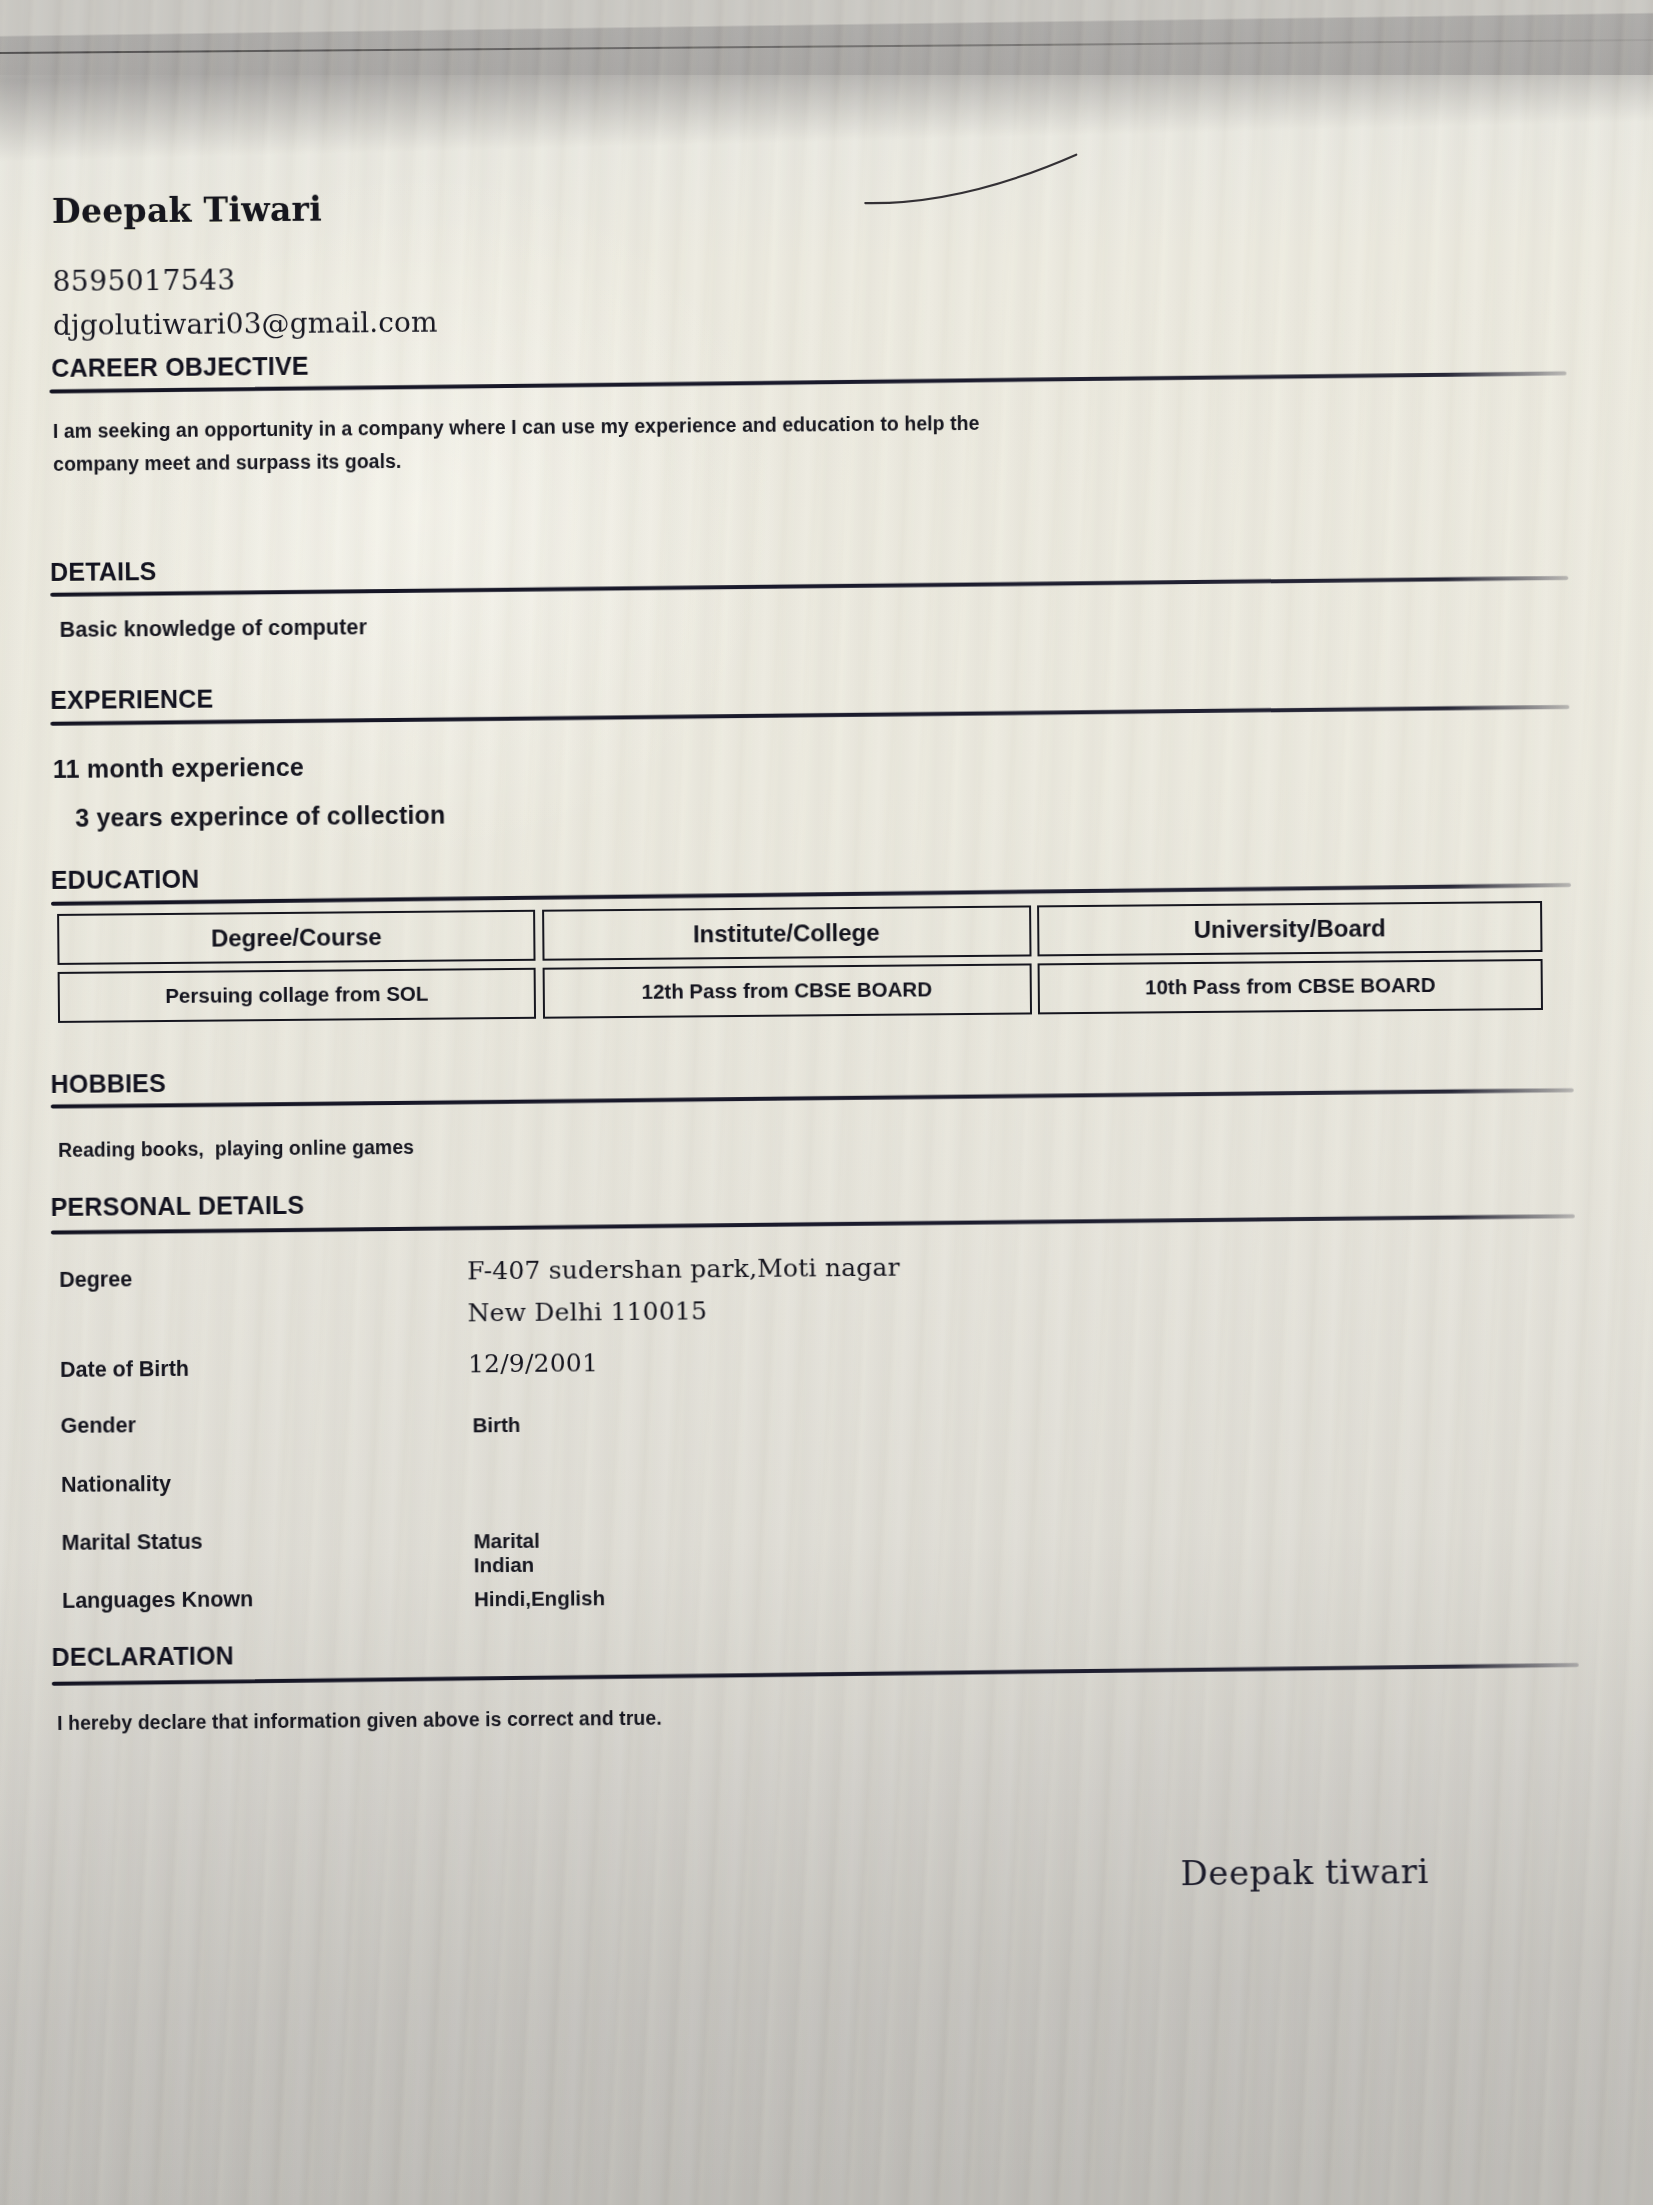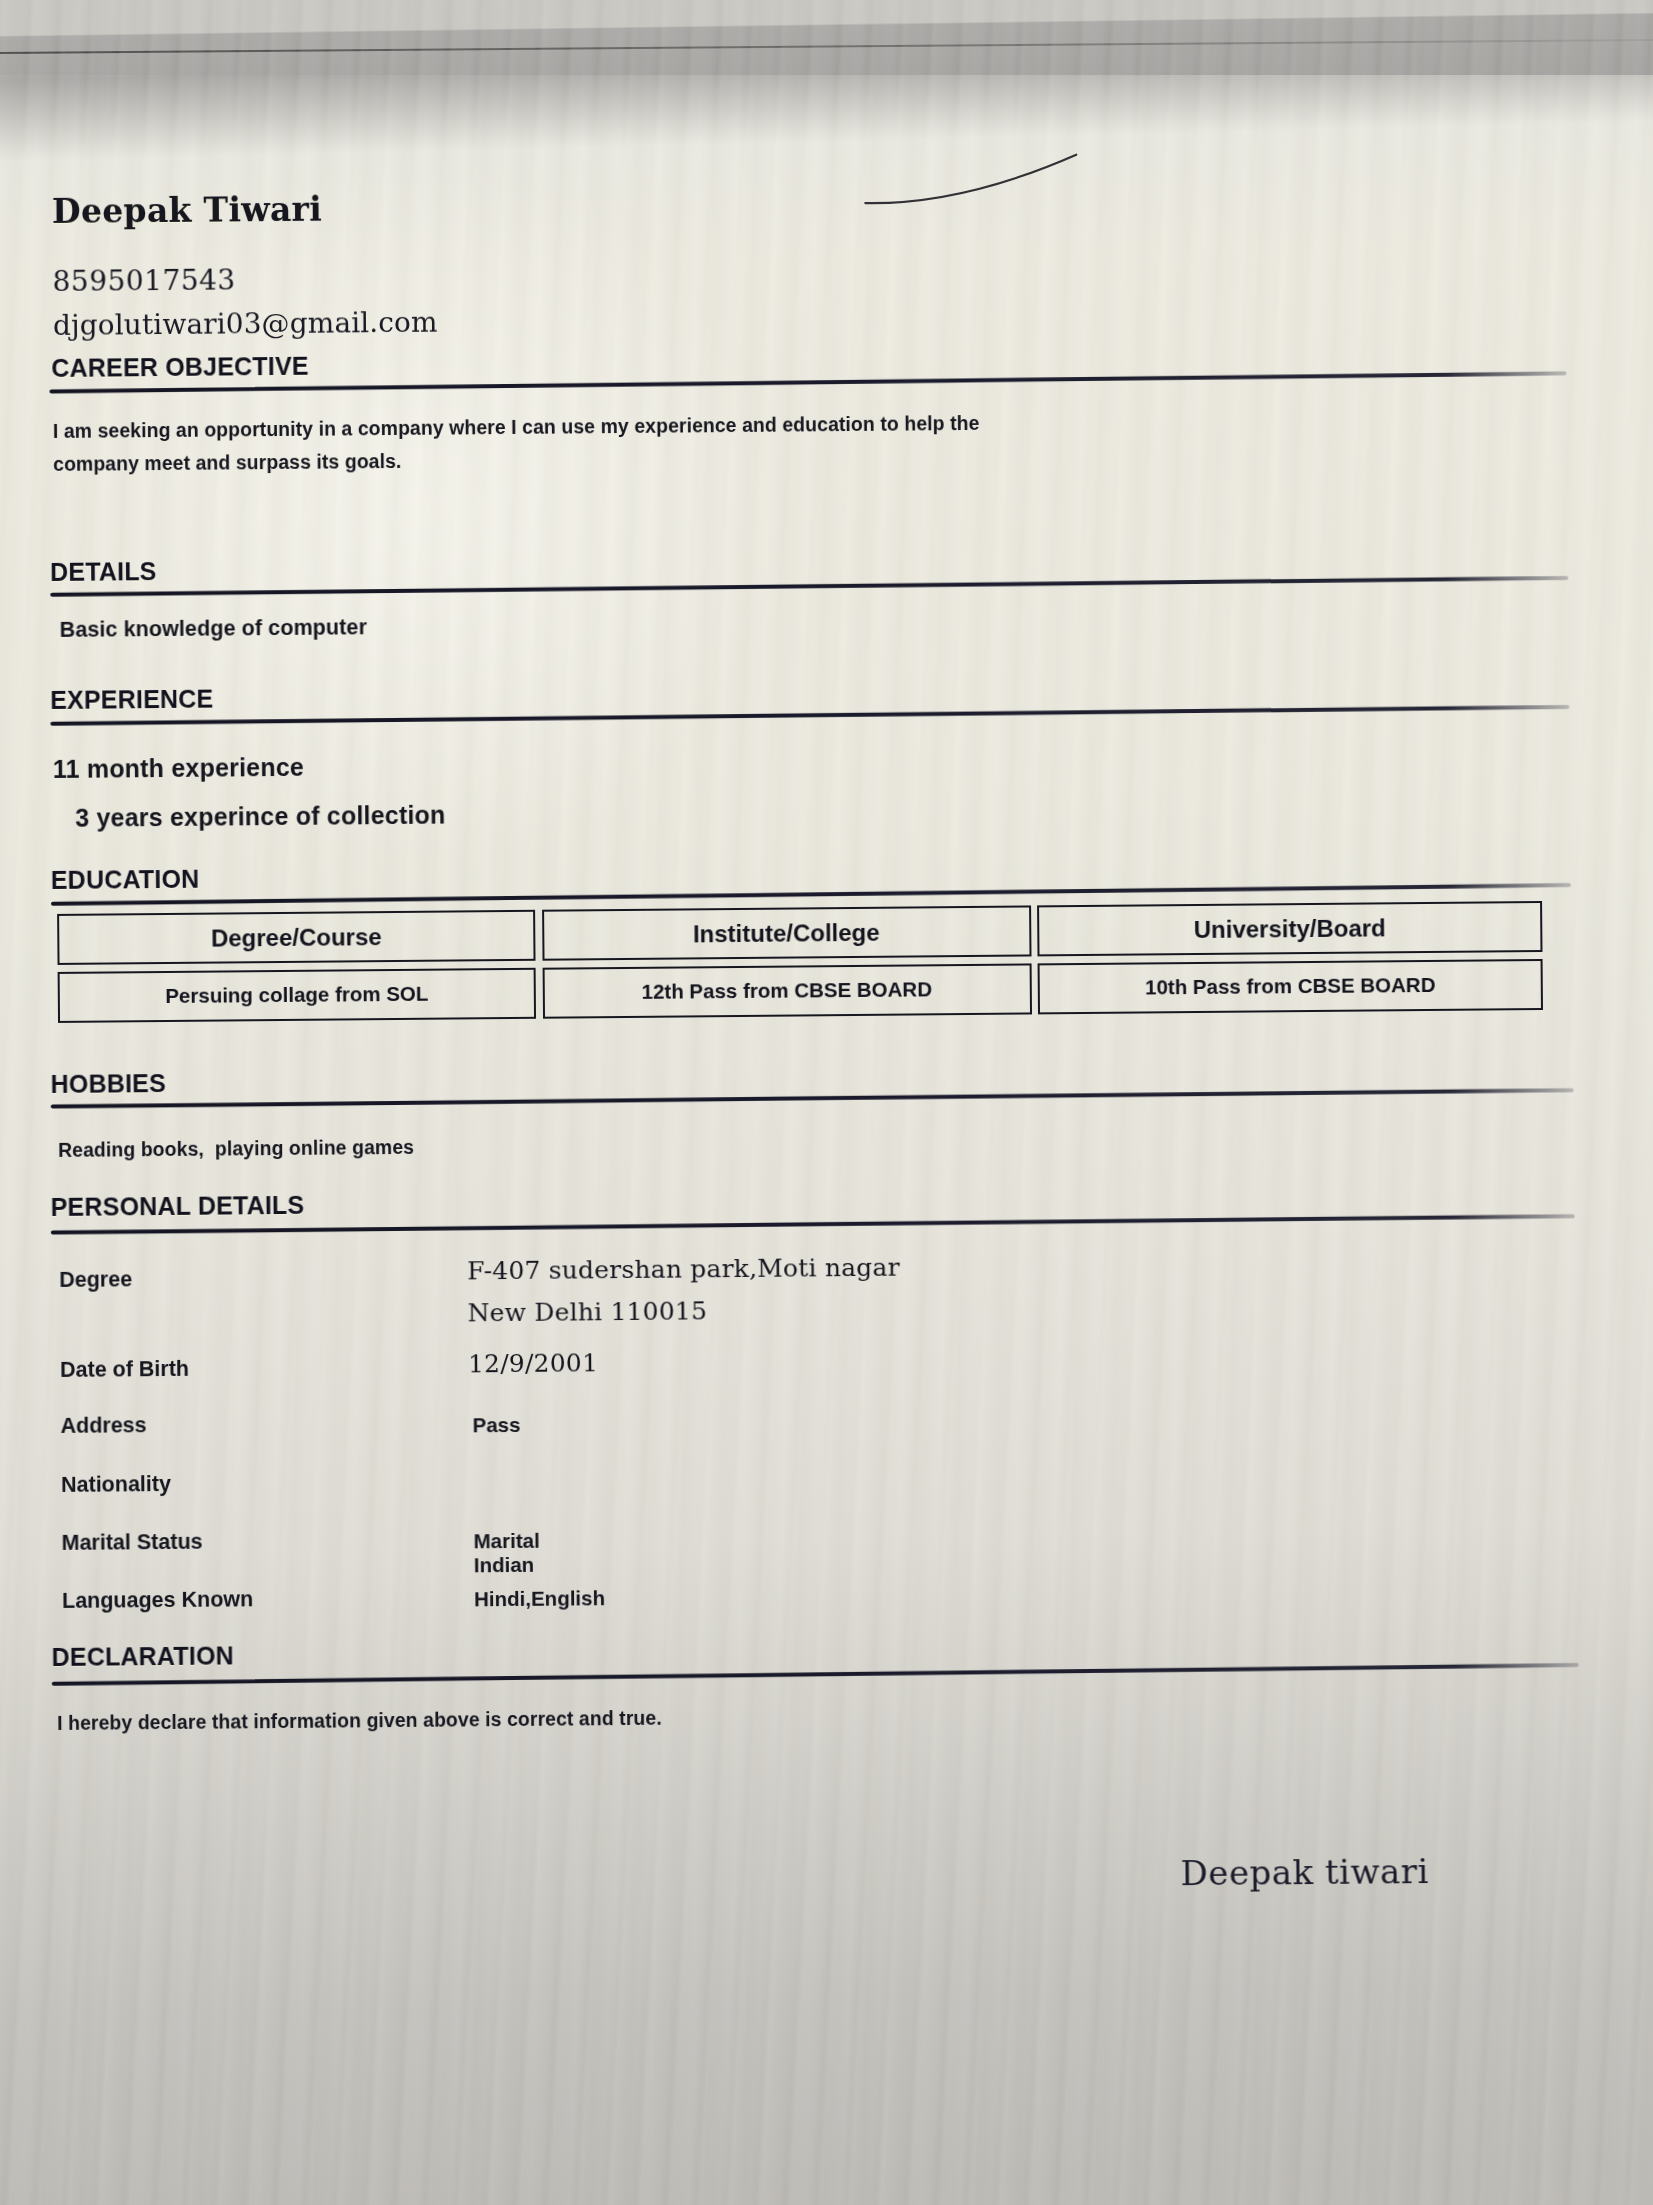--- a/index.html
+++ b/index.html
@@ -206,22 +206,22 @@
   <div class="blk sechead" style="left:42px;top:1193px">PERSONAL DETAILS</div>
   <div class="rule" style="left:42px;top:1229px;width:1524px;transform:rotate(-0.12deg)"></div>
 
   <div class="blk pdlabel" style="left:50px;top:1268px">Degree</div>
   <div class="blk serifval" style="left:458px;top:1260px">F-407 sudershan park,Moti nagar</div>
   <div class="blk serifval" style="left:458px;top:1302px">New Delhi 110015</div>
 
   <div class="blk pdlabel" style="left:50px;top:1358px">Date of Birth</div>
   <div class="blk serifval" style="left:458px;top:1353px">12/9/2001</div>
 
-  <div class="blk pdlabel" style="left:50px;top:1414px">Address</div>
-  <div class="blk pdvalue" style="left:462px;top:1417px">Pass</div>
+  <div class="blk pdlabel" style="left:50px;top:1414px">Gender</div>
+  <div class="blk pdvalue" style="left:462px;top:1417px">Birth</div>
 
   <div class="blk pdlabel" style="left:50px;top:1473px">Nationality</div>
   <div class="blk pdvalue" style="left:462px;top:1557px">Indian</div>
 
   <div class="blk pdlabel" style="left:50px;top:1531px">Marital Status</div>
   <div class="blk pdvalue" style="left:462px;top:1533px">Marital</div>
 
   <div class="blk pdlabel" style="left:50px;top:1589px">Languages Known</div>
   <div class="blk pdvalue" style="left:462px;top:1591px">Hindi,English</div>
 

